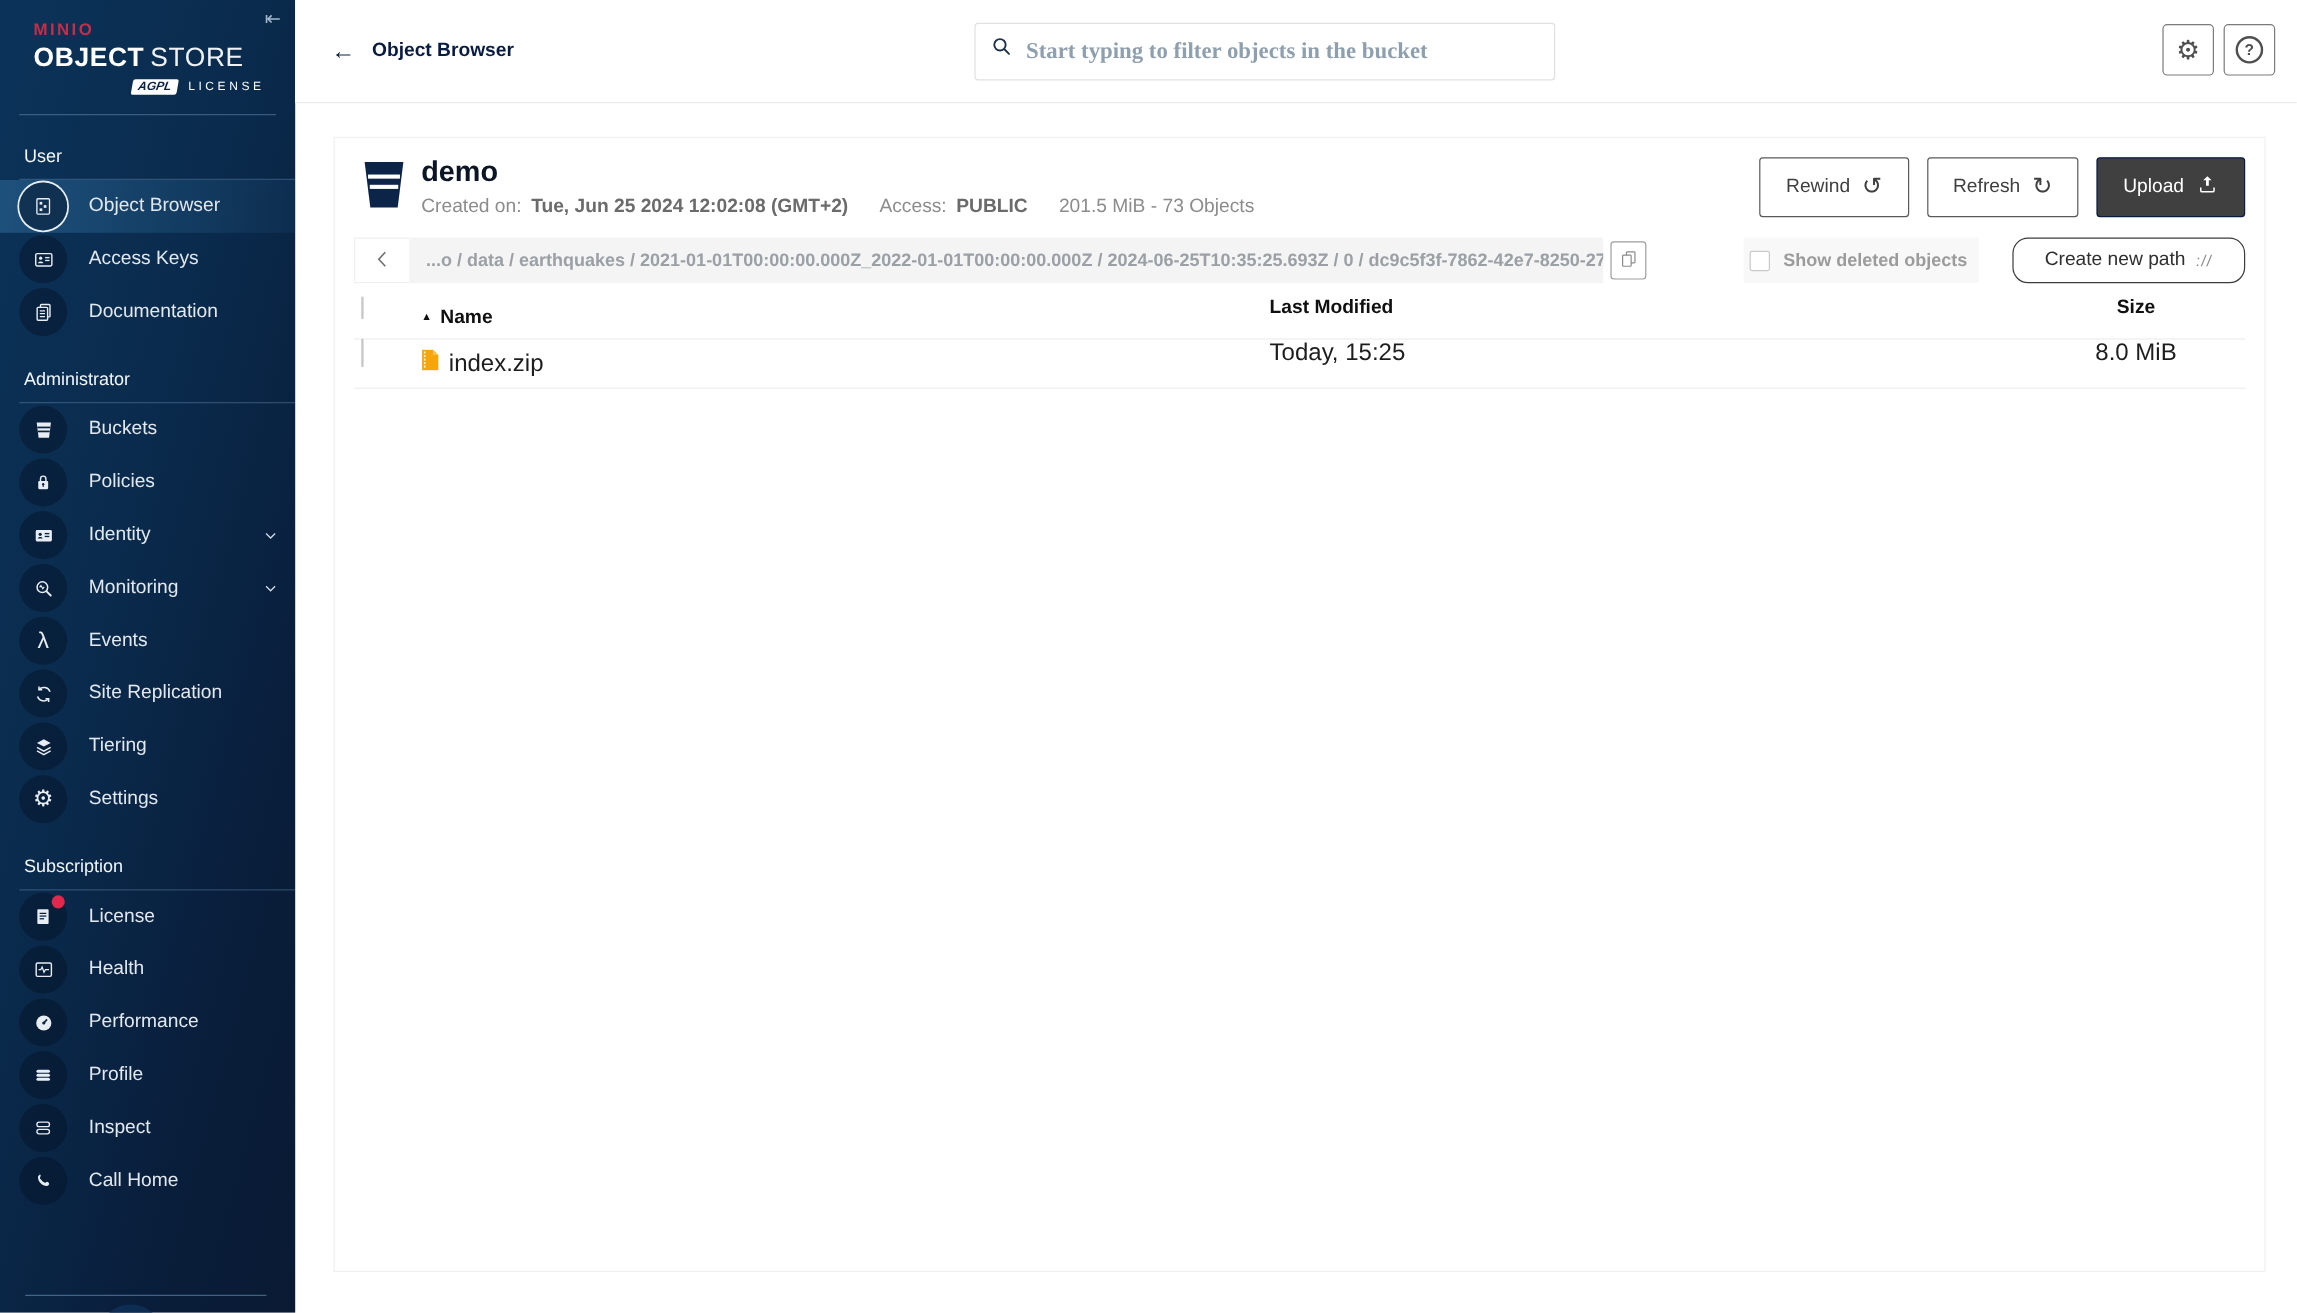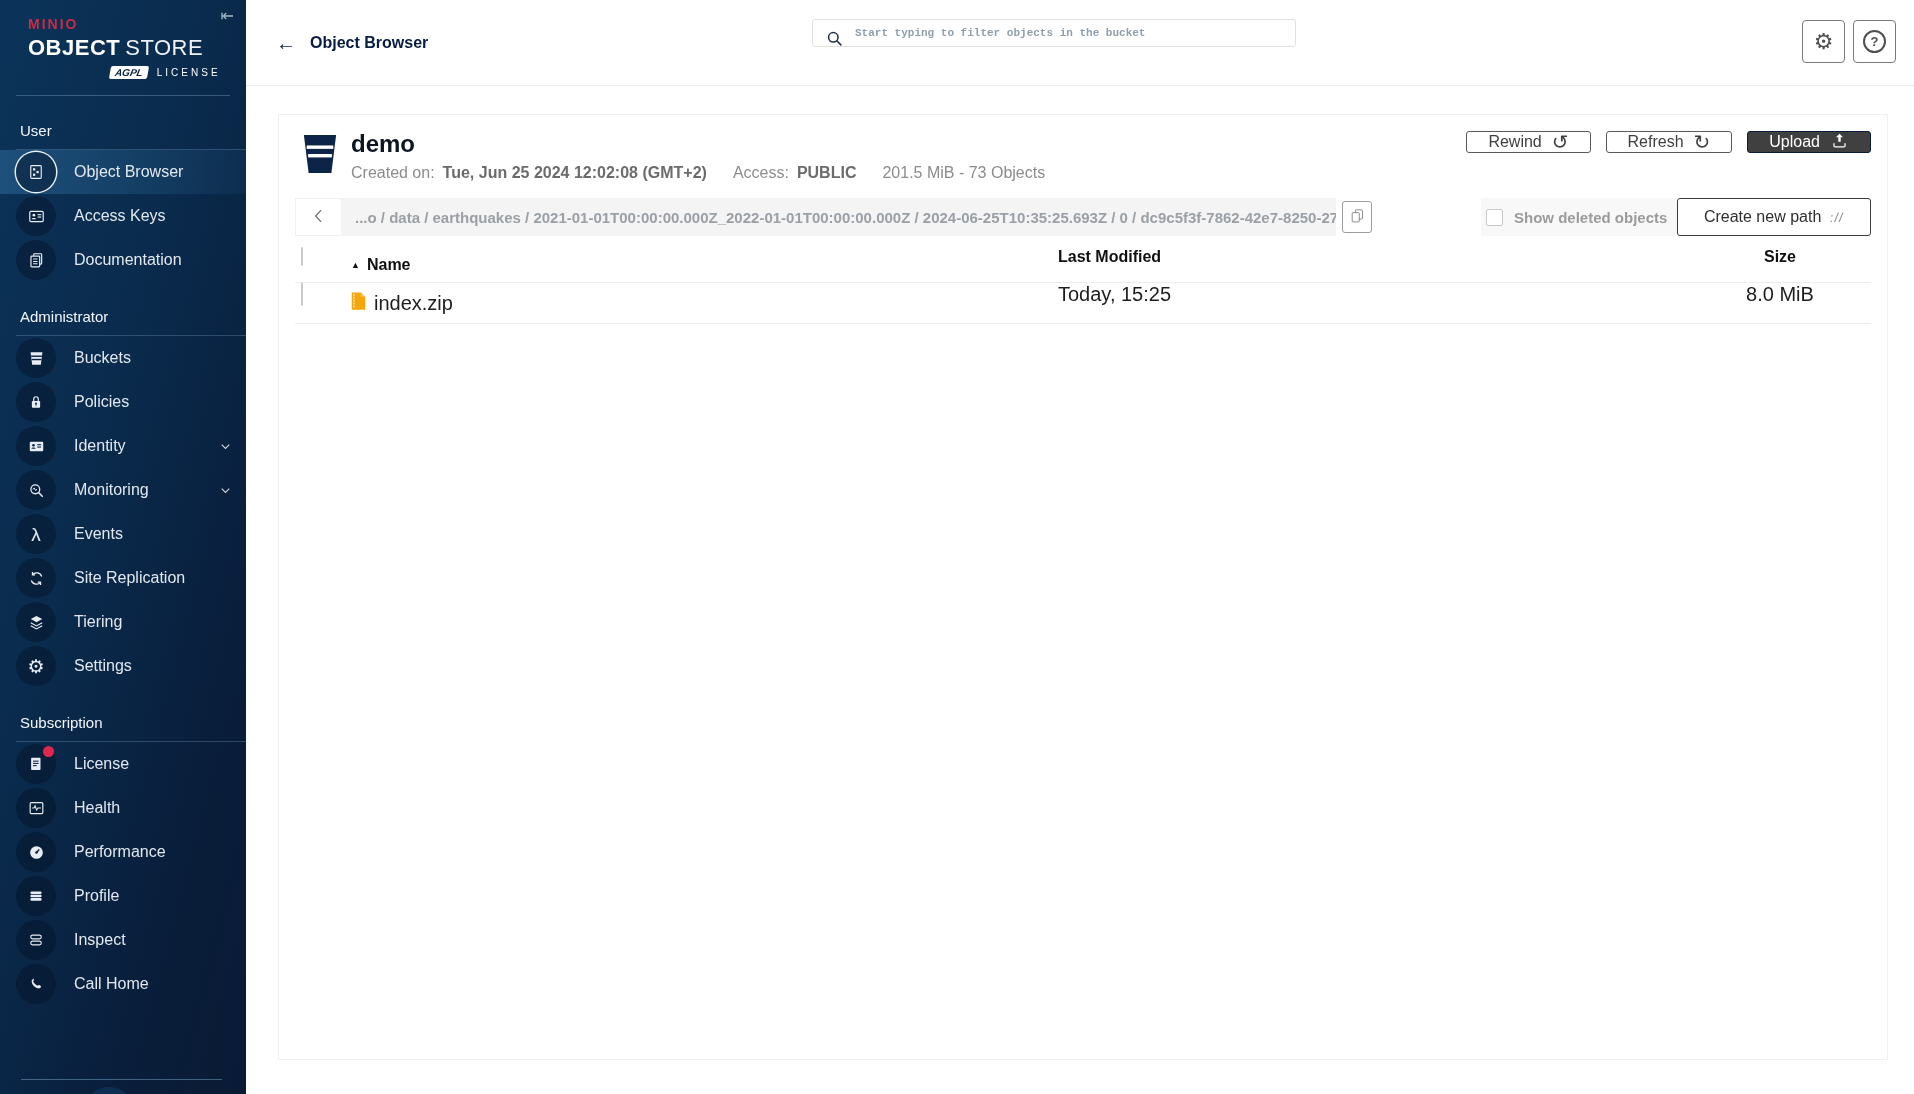--- a/index.html
+++ b/index.html
@@ -34,58 +34,58 @@
   .ug{color:#e7edf3;font-size:18px;line-height:1}
   .side-bottom-rule{position:absolute;left:21px;right:24px;top:1079px;border-top:1px solid rgba(125,166,201,.5)}
   .side-bottom-circ{position:absolute;left:82px;top:1087px;width:54px;height:54px;border-radius:50%;background:#0e2d52}
 
   
   .topbar{position:absolute;left:246px;right:0;top:0;height:86px;background:#fff;border-bottom:1px solid #eaeaea}
   .title-wrap{position:absolute;left:30px;top:0;height:86px;display:flex;align-items:center;gap:14px}
   .back-arrow{font-size:20px;color:#081C42;cursor:pointer;line-height:1}
   .page-title{font-weight:bold;font-size:16px;color:#081C42}
   .search-wrap{position:absolute;left:566px;top:19px;width:484px;height:38px}
-  .search-wrap input{width:100%;height:28px;border:1px solid #e1e1e1;border-radius:3px;
-    padding:0 12px 0 42px;font-size:11px;color:#333;font-family:Liberation Mono, monospace;font-weight:bold;outline:none}
+  .search-wrap input{width:100%;height:48px;border:1px solid #e1e1e1;border-radius:3px;
+    padding:0 12px 0 42px;font-size:19px;color:#333;font-family:Liberation Serif, serif;font-weight:bold;outline:none}
   .search-wrap input::placeholder{color:#8e9fae;font-weight:bold}
   .search-ic{position:absolute;left:13px;top:10px}
   .top-btns{position:absolute;right:18px;top:20px;display:flex;gap:8px}
   .icon-btn{width:43px;height:43px;border:1px solid #7a7a7a;border-radius:4px;background:#fff;
     display:flex;align-items:center;justify-content:center;color:#4f4f4f;font-size:22px;cursor:pointer}
   .qmark{width:23px;height:23px;border:2px solid #4f4f4f;border-radius:50%;font-size:13px;font-weight:bold;
     display:flex;align-items:center;justify-content:center;color:#4f4f4f}
 
   
   .card{position:absolute;left:278px;right:26px;top:114px;bottom:34px;background:#fff;
     border:1px solid #f0f0f0;padding:16px 16px 0 16px}
   .bh{display:flex;align-items:flex-start}
   .bh-icon{margin:2px 12px 0 6px}
   .bh-title{font-size:24px;font-weight:bold;color:#0c1524;line-height:1.1}
   .bh-sub{display:flex;align-items:flex-end;font-size:16px;color:#8c8c8c;margin-top:7px;white-space:nowrap}
   .bh-sub .lbl{margin-right:8px}
   .bh-sub .val{font-weight:bold;color:#6b6b6b}
   .bh-sub .sp{width:26px}
   .bh-btns{margin-left:auto;display:flex;gap:15px}
-  .btn{height:22px;border:1px solid #5a5a5a;border-radius:3px;background:#fff;color:#3f3f3f;
+  .btn{height:50px;border:1px solid #5a5a5a;border-radius:3px;background:#fff;color:#3f3f3f;
     font-size:16px;display:flex;align-items:center;gap:10px;padding:0 21px;cursor:pointer;font-family:inherit}
   .btn .bic{font-size:20px;line-height:1;color:#3f3f3f}
   .btn.primary{background:#404040;border-color:#081C42;color:#fff}
 
   
   .crumb-row{display:flex;margin-top:16px;height:38px;align-items:stretch}
   .chevron-btn{width:46px;border:1px solid #f0f0f0;border-right:none;background:#fff;
     display:flex;align-items:center;justify-content:center;cursor:pointer}
   .crumb-bar{flex:0 0 995px;background:#f4f4f4;display:flex;align-items:center;padding:0 14px;
     font-weight:bold;color:#9aa0a6;font-size:15px;white-space:nowrap;overflow:hidden}
   .copy-btn{width:30px;height:32px;margin:3px 0 0 6px;border:1px solid #9d9d9d;border-radius:3px;
     background:#fff;display:flex;align-items:center;justify-content:center;cursor:pointer;flex:none}
   .deleted-panel{margin-left:auto;width:196px;background:#f8f8f8;display:flex;align-items:center;gap:11px;padding:0 5px}
   .checkbox{width:17px;height:17px;border:1px solid #c9c9c9;border-radius:2px;background:#fff;flex:none;cursor:pointer}
   .deleted-label{font-weight:bold;color:#9b9b9b;font-size:15px;white-space:nowrap}
-  .create-btn{margin-left:0;width:194px;border:1px solid #3c3c3c;border-radius:3px;background:#fff;
+  .create-btn{margin-left:28px;width:194px;border:1px solid #3c3c3c;border-radius:13px;background:#fff;
     color:#2f2f2f;font-size:16px;display:flex;align-items:center;justify-content:center;gap:9px;cursor:pointer;font-family:inherit}
   .path-glyph{font-size:13px;color:#8a8a8a;letter-spacing:1px;transform:skewX(-8deg);display:inline-block}
 
   
   .tbl{margin-top:12px}
   .tr{display:flex;border-bottom:1px solid #ededed}
   .tr.head{height:35px;font-weight:bold;color:#101010;font-size:16px}
   .tr.data{height:41px;font-size:20px;color:#1d1d1d;cursor:pointer}
   .c-check{width:56px;padding-left:6px}
   .c-name{flex:1;display:flex;align-items:center;gap:8px;min-width:0}

